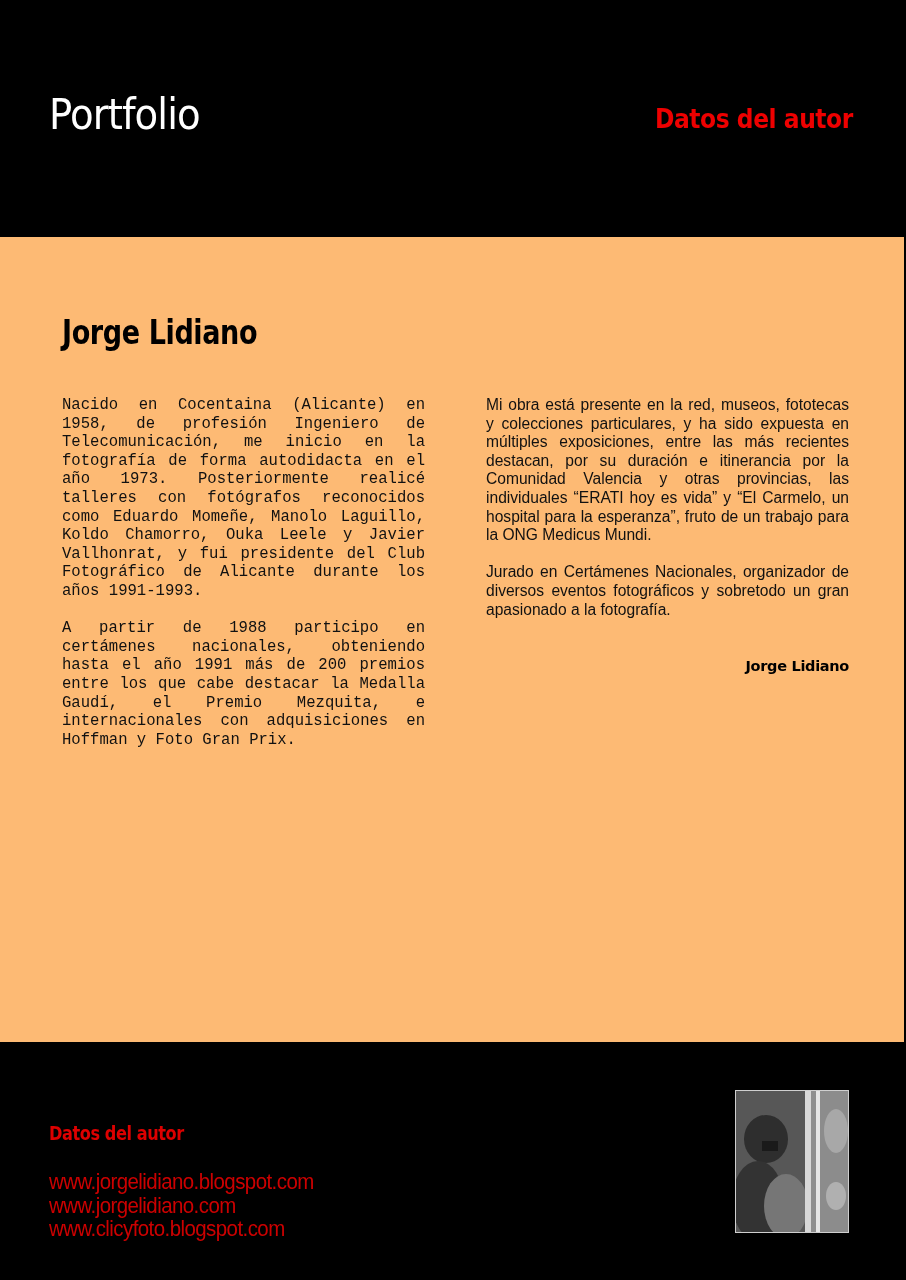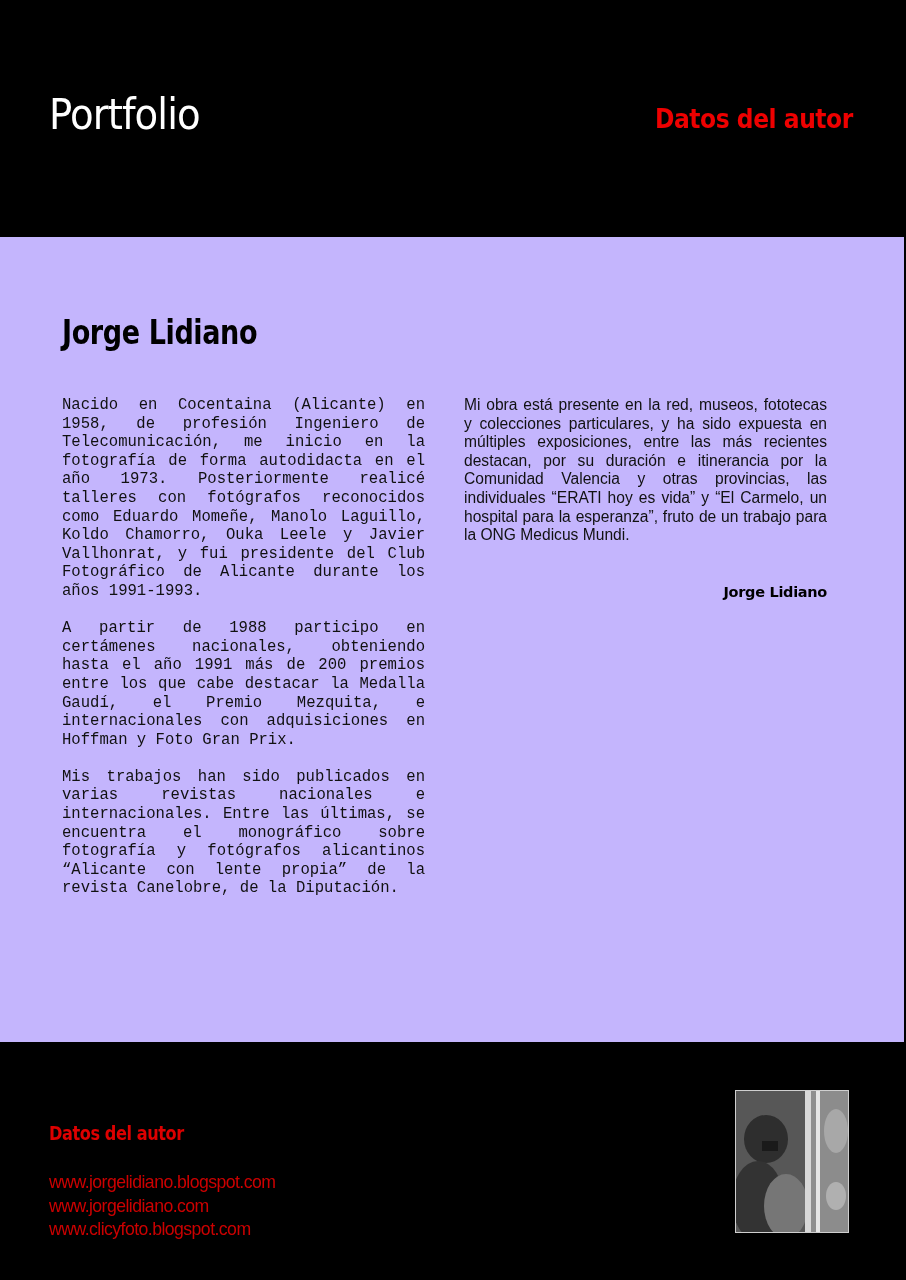--- a/index.html
+++ b/index.html
@@ -39,21 +39,21 @@
       font-size: 26px;
       color: #ee0000;
       letter-spacing: -0.5px;
       transform: scaleX(0.9);
       transform-origin: right top;
     }
     .content {
       position: absolute;
       left: 0; top: 237px;
       width: 904px; height: 805px;
-      background: #c4b5fd;
+      background: #fdba74;
     }
     .author-name {
       position: absolute;
       left: 62px; top: 76px;
       font-family: "DejaVu Sans", sans-serif;
       font-weight: bold;
       font-size: 33px;
       color: #000000;
       letter-spacing: -0.5px;
       transform: scaleX(0.82);
@@ -63,21 +63,21 @@
       position: absolute;
       top: 159px;
       width: 363px;
       font-family: "Liberation Sans", sans-serif;
       font-size: 15.6px;
       line-height: 18.6px;
       color: #111111;
       text-align: justify;
     }
     .col-left { left: 62px; font-family: Liberation Mono, monospace; }
-    .col-right { left: 464px; }
+    .col-right { left: 486px; }
     .col p {
       margin: 0 0 18.6px 0;
     }
     .signature {
       text-align: right;
       font-family: "DejaVu Sans", sans-serif;
       font-weight: bold;
       font-size: 14.5px;
       color: #000000;
       margin-top: 38px;
@@ -103,21 +103,21 @@
       font-size: 19px;
       color: #dd0000;
       letter-spacing: -0.5px;
       transform: scaleX(0.85);
       transform-origin: left top;
     }
     .footer-links {
       position: absolute;
       left: 49px; top: 128px;
       font-family: "Liberation Sans", sans-serif;
-      font-size: 19px;
+      font-size: 22px;
       line-height: 23.5px;
       color: #cc0000;
       letter-spacing: -0.6px;
     }
     .footer-link {
       display: block;
       color: #cc0000;
       text-decoration: none;
       transform: scaleX(0.93);
       transform-origin: left top;
@@ -142,25 +142,25 @@
   <div class="header-title">Portfolio</div>
   <div class="header-subtitle">Datos del autor</div>
 </div>
 
 <div class="content">
   <div class="author-name">Jorge Lidiano</div>
 
   <div class="col col-left">
     <p>Nacido en Cocentaina (Alicante) en 1958, de profesión Ingeniero de Telecomunicación, me inicio en la fotografía de forma autodidacta en el año 1973. Posteriormente realicé talleres con fotógrafos reconocidos como Eduardo Momeñe, Manolo Laguillo, Koldo Chamorro, Ouka Leele y Javier Vallhonrat, y fui presidente del Club Fotográfico de Alicante durante los años 1991-1993.</p>
     <p>A partir de 1988 participo en certámenes nacionales, obteniendo hasta el año 1991 más de 200 premios entre los que cabe destacar la Medalla Gaudí, el Premio Mezquita, e internacionales con adquisiciones en Hoffman y Foto Gran Prix.</p>
-    <p>Mis trabajos han sido publicados en varias revistas nacionales e internacionales. Entre las últimas, se encuentra el monográfico sobre fotografía y fotógrafos alicantinos “Alicante con lente propia” de la revista Canelobre, de la Diputación.</p>
   </div>
 
   <div class="col col-right">
     <p>Mi obra está presente en la red, museos, fototecas y colecciones particulares, y ha sido expuesta en múltiples exposiciones, entre las más recientes destacan, por su duración e itinerancia por la Comunidad Valencia y otras provincias, las individuales “ERATI hoy es vida” y “El Carmelo, un hospital para la esperanza”, fruto de un trabajo para la ONG Medicus Mundi.</p>
+    <p>Jurado en Certámenes Nacionales, organizador de diversos eventos fotográficos y sobretodo un gran apasionado a la fotografía.</p>
     <div class="signature">Jorge Lidiano</div>
   </div>
 </div>
 <div class="right-edge"></div>
 
 <div class="footer">
   <div class="footer-title">Datos del autor</div>
   <div class="footer-links">
     <a class="footer-link">www.jorgelidiano.blogspot.com</a>
     <a class="footer-link">www.jorgelidiano.com</a>

